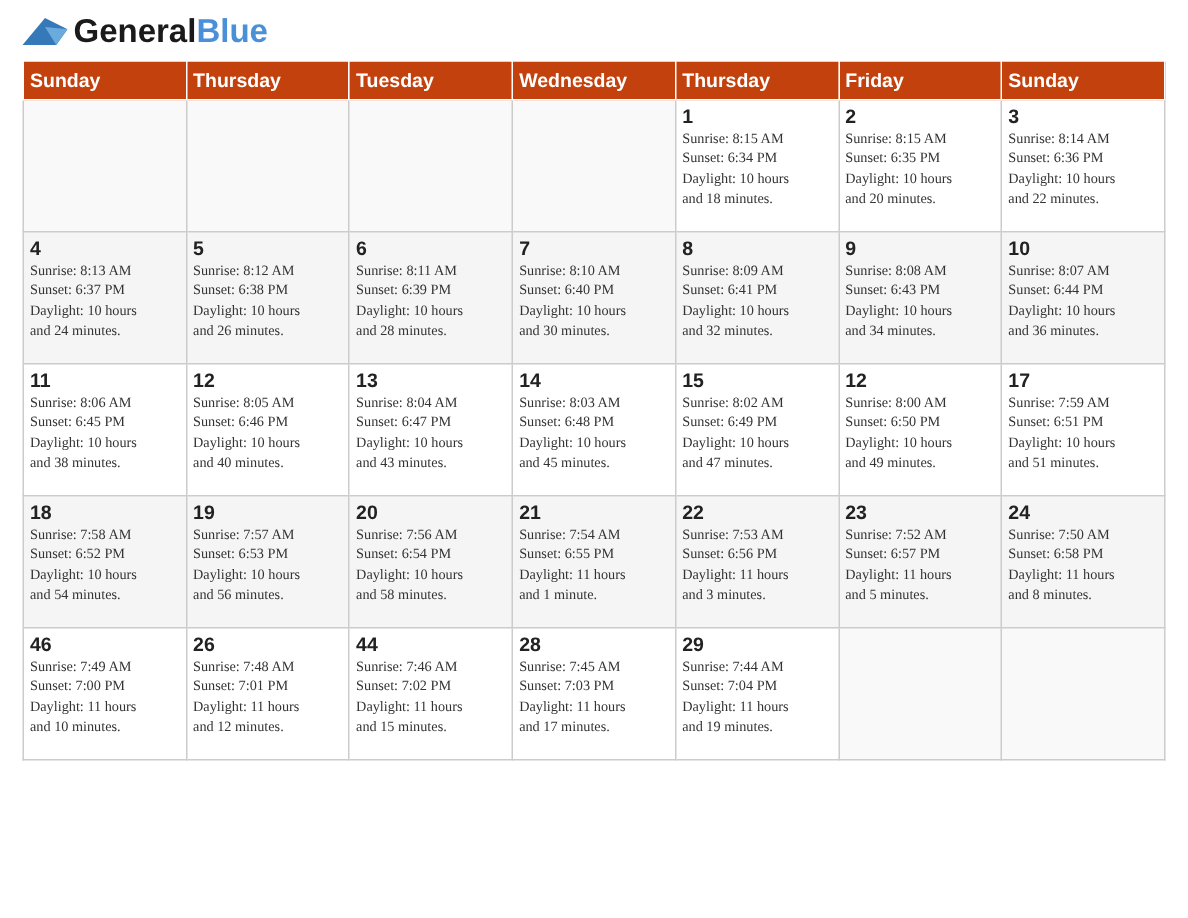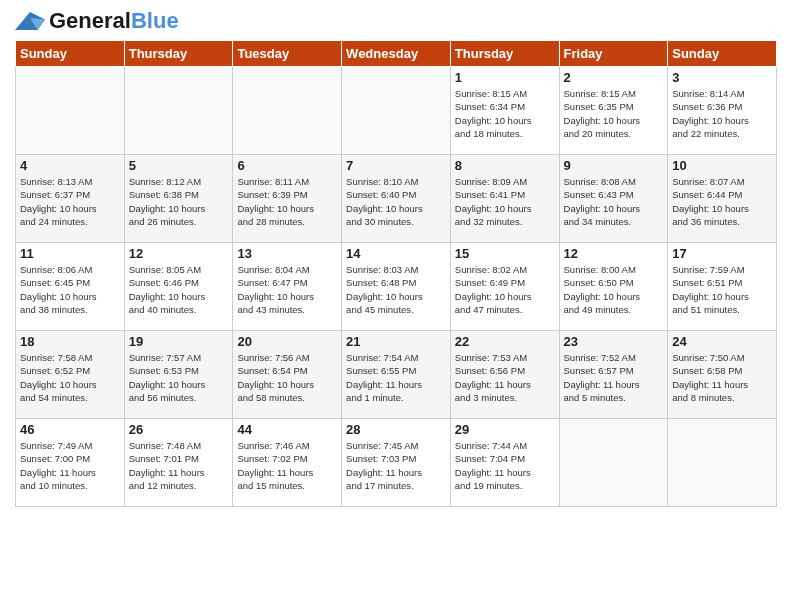--- a/index.html
+++ b/index.html
@@ -85,20 +85,21 @@
     .day-number {
       font-size: 13px;
       font-weight: bold;
       color: #222;
       margin-bottom: 2px;
     }
     .day-info {
       font-size: 9.5px;
       color: #333;
       line-height: 1.4;
+      font-family: Liberation Serif, serif;
     }
     .calendar tr:nth-child(even) td {
       background: #f5f5f5;
     }
     .calendar tr:nth-child(even) td.empty {
       background: #efefef;
     }
   </style>
 </head>
 <body>

